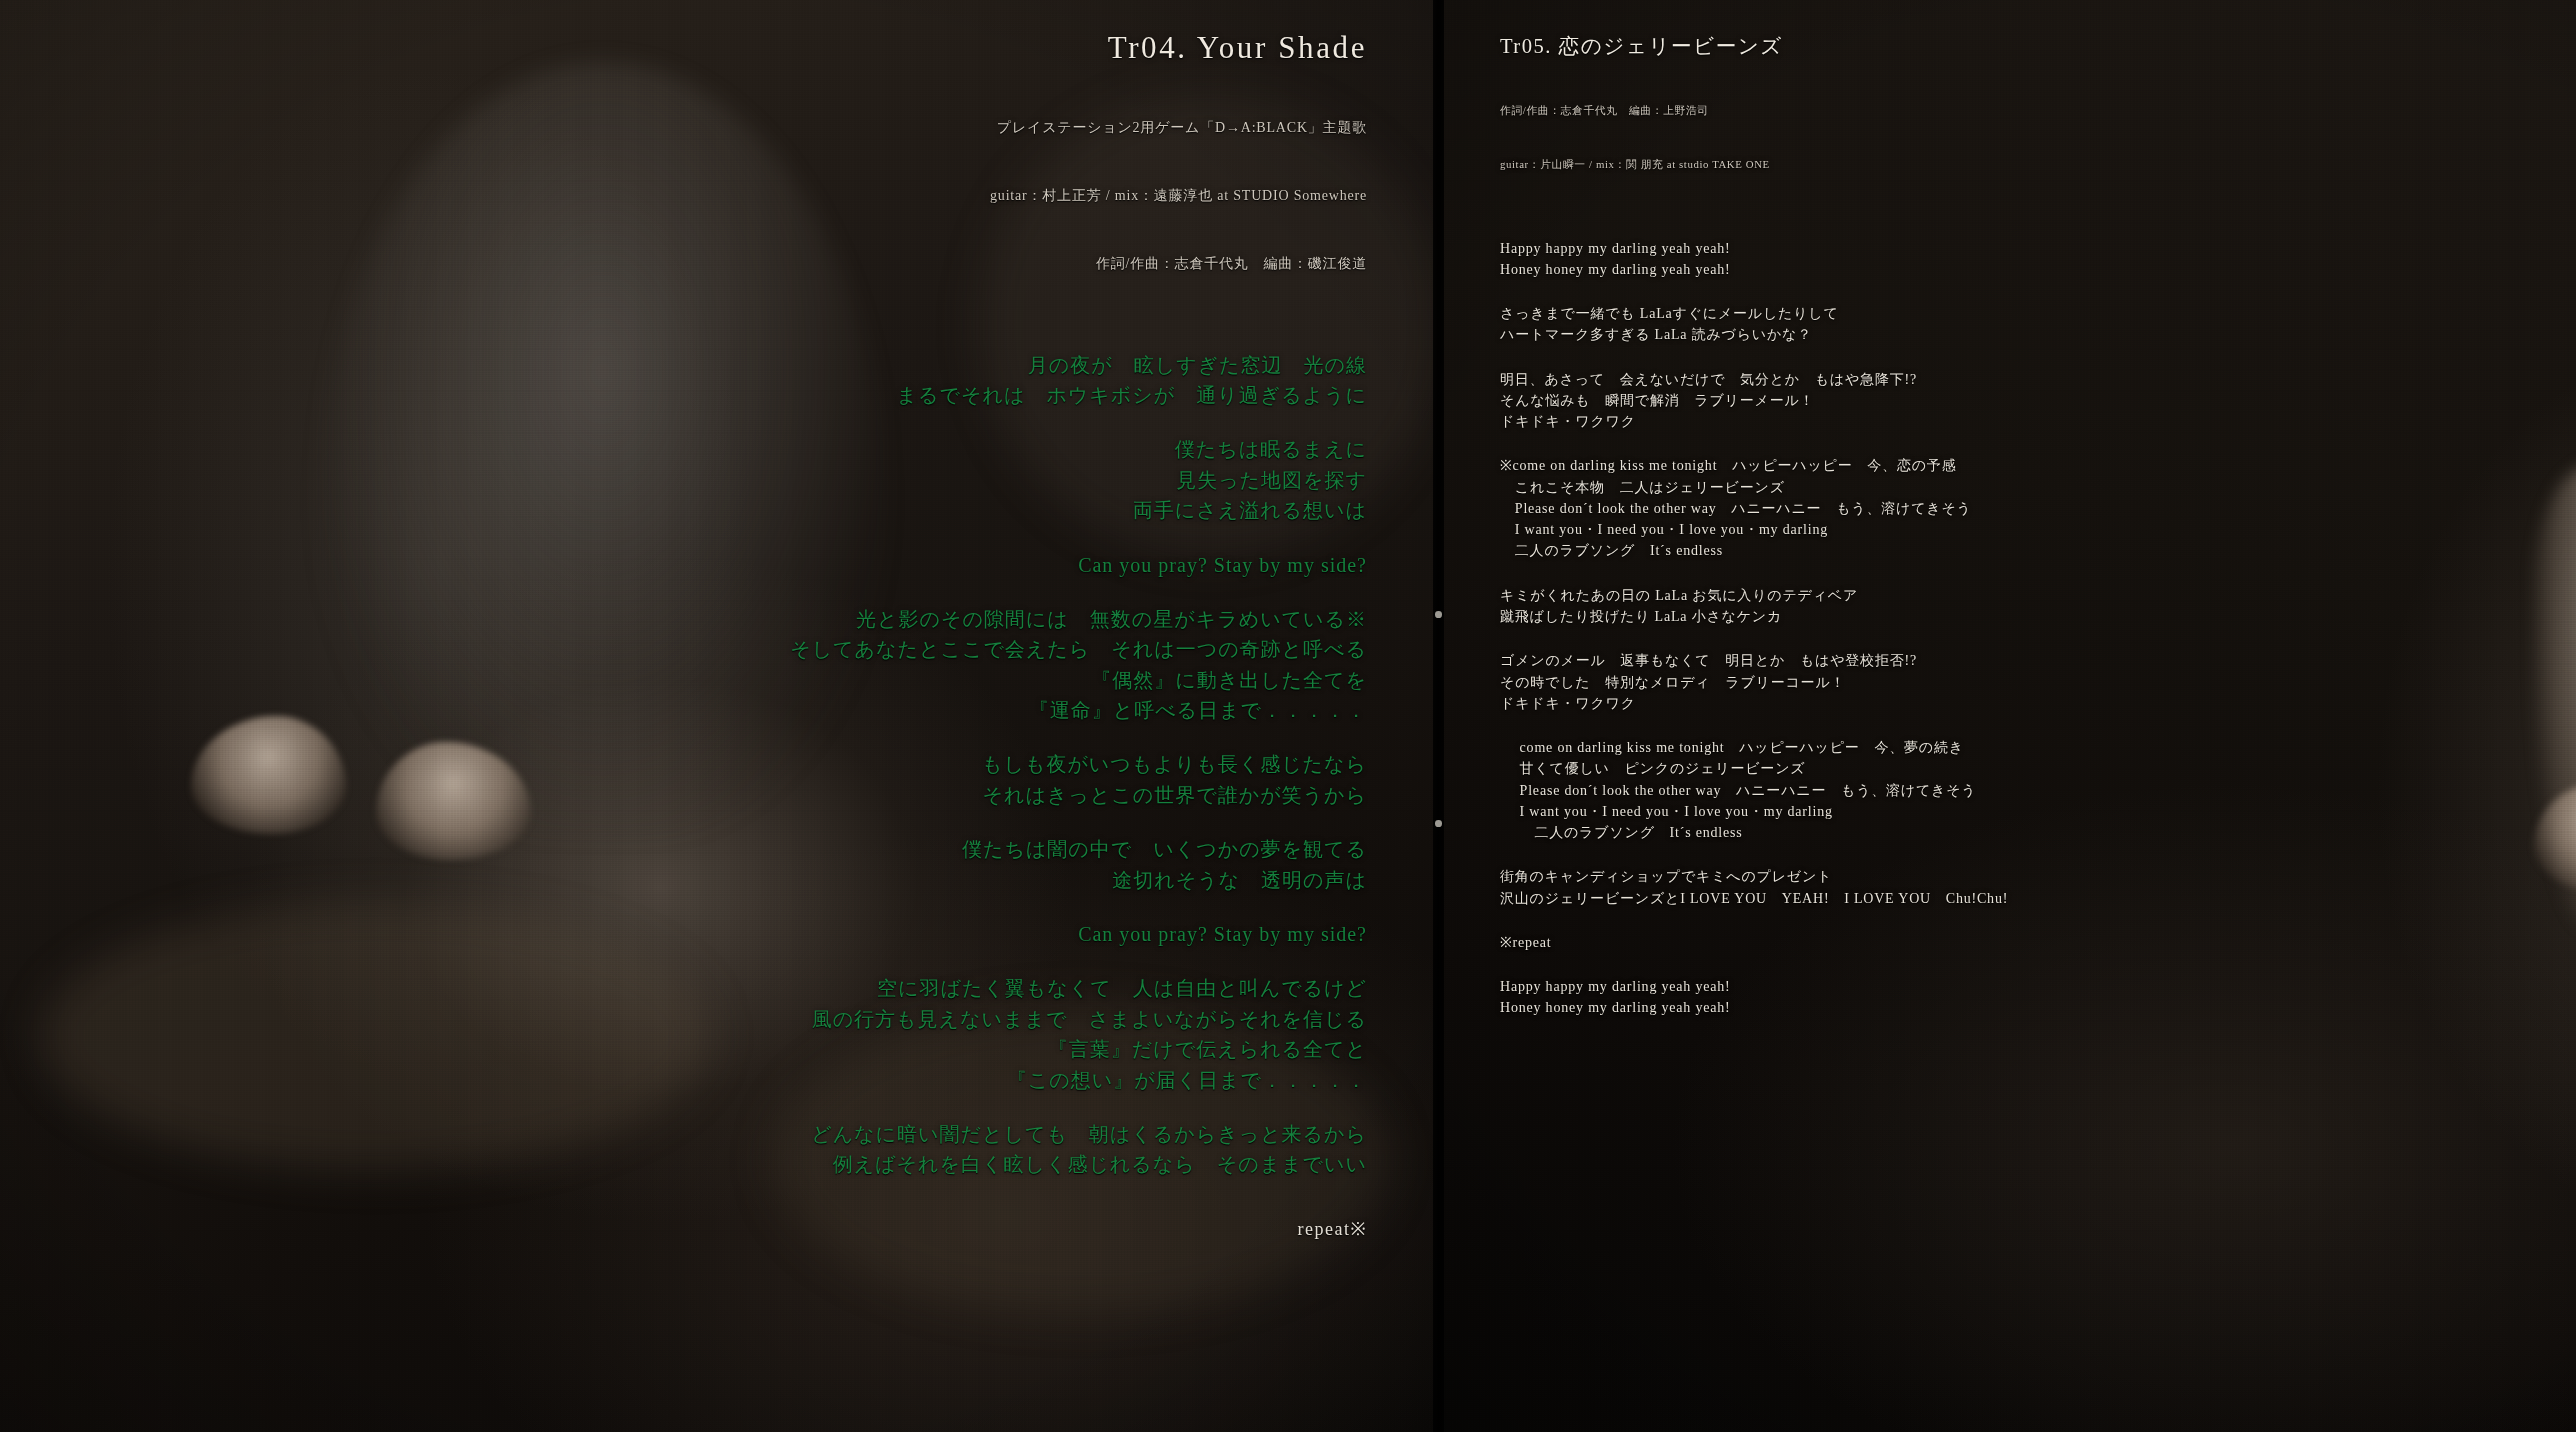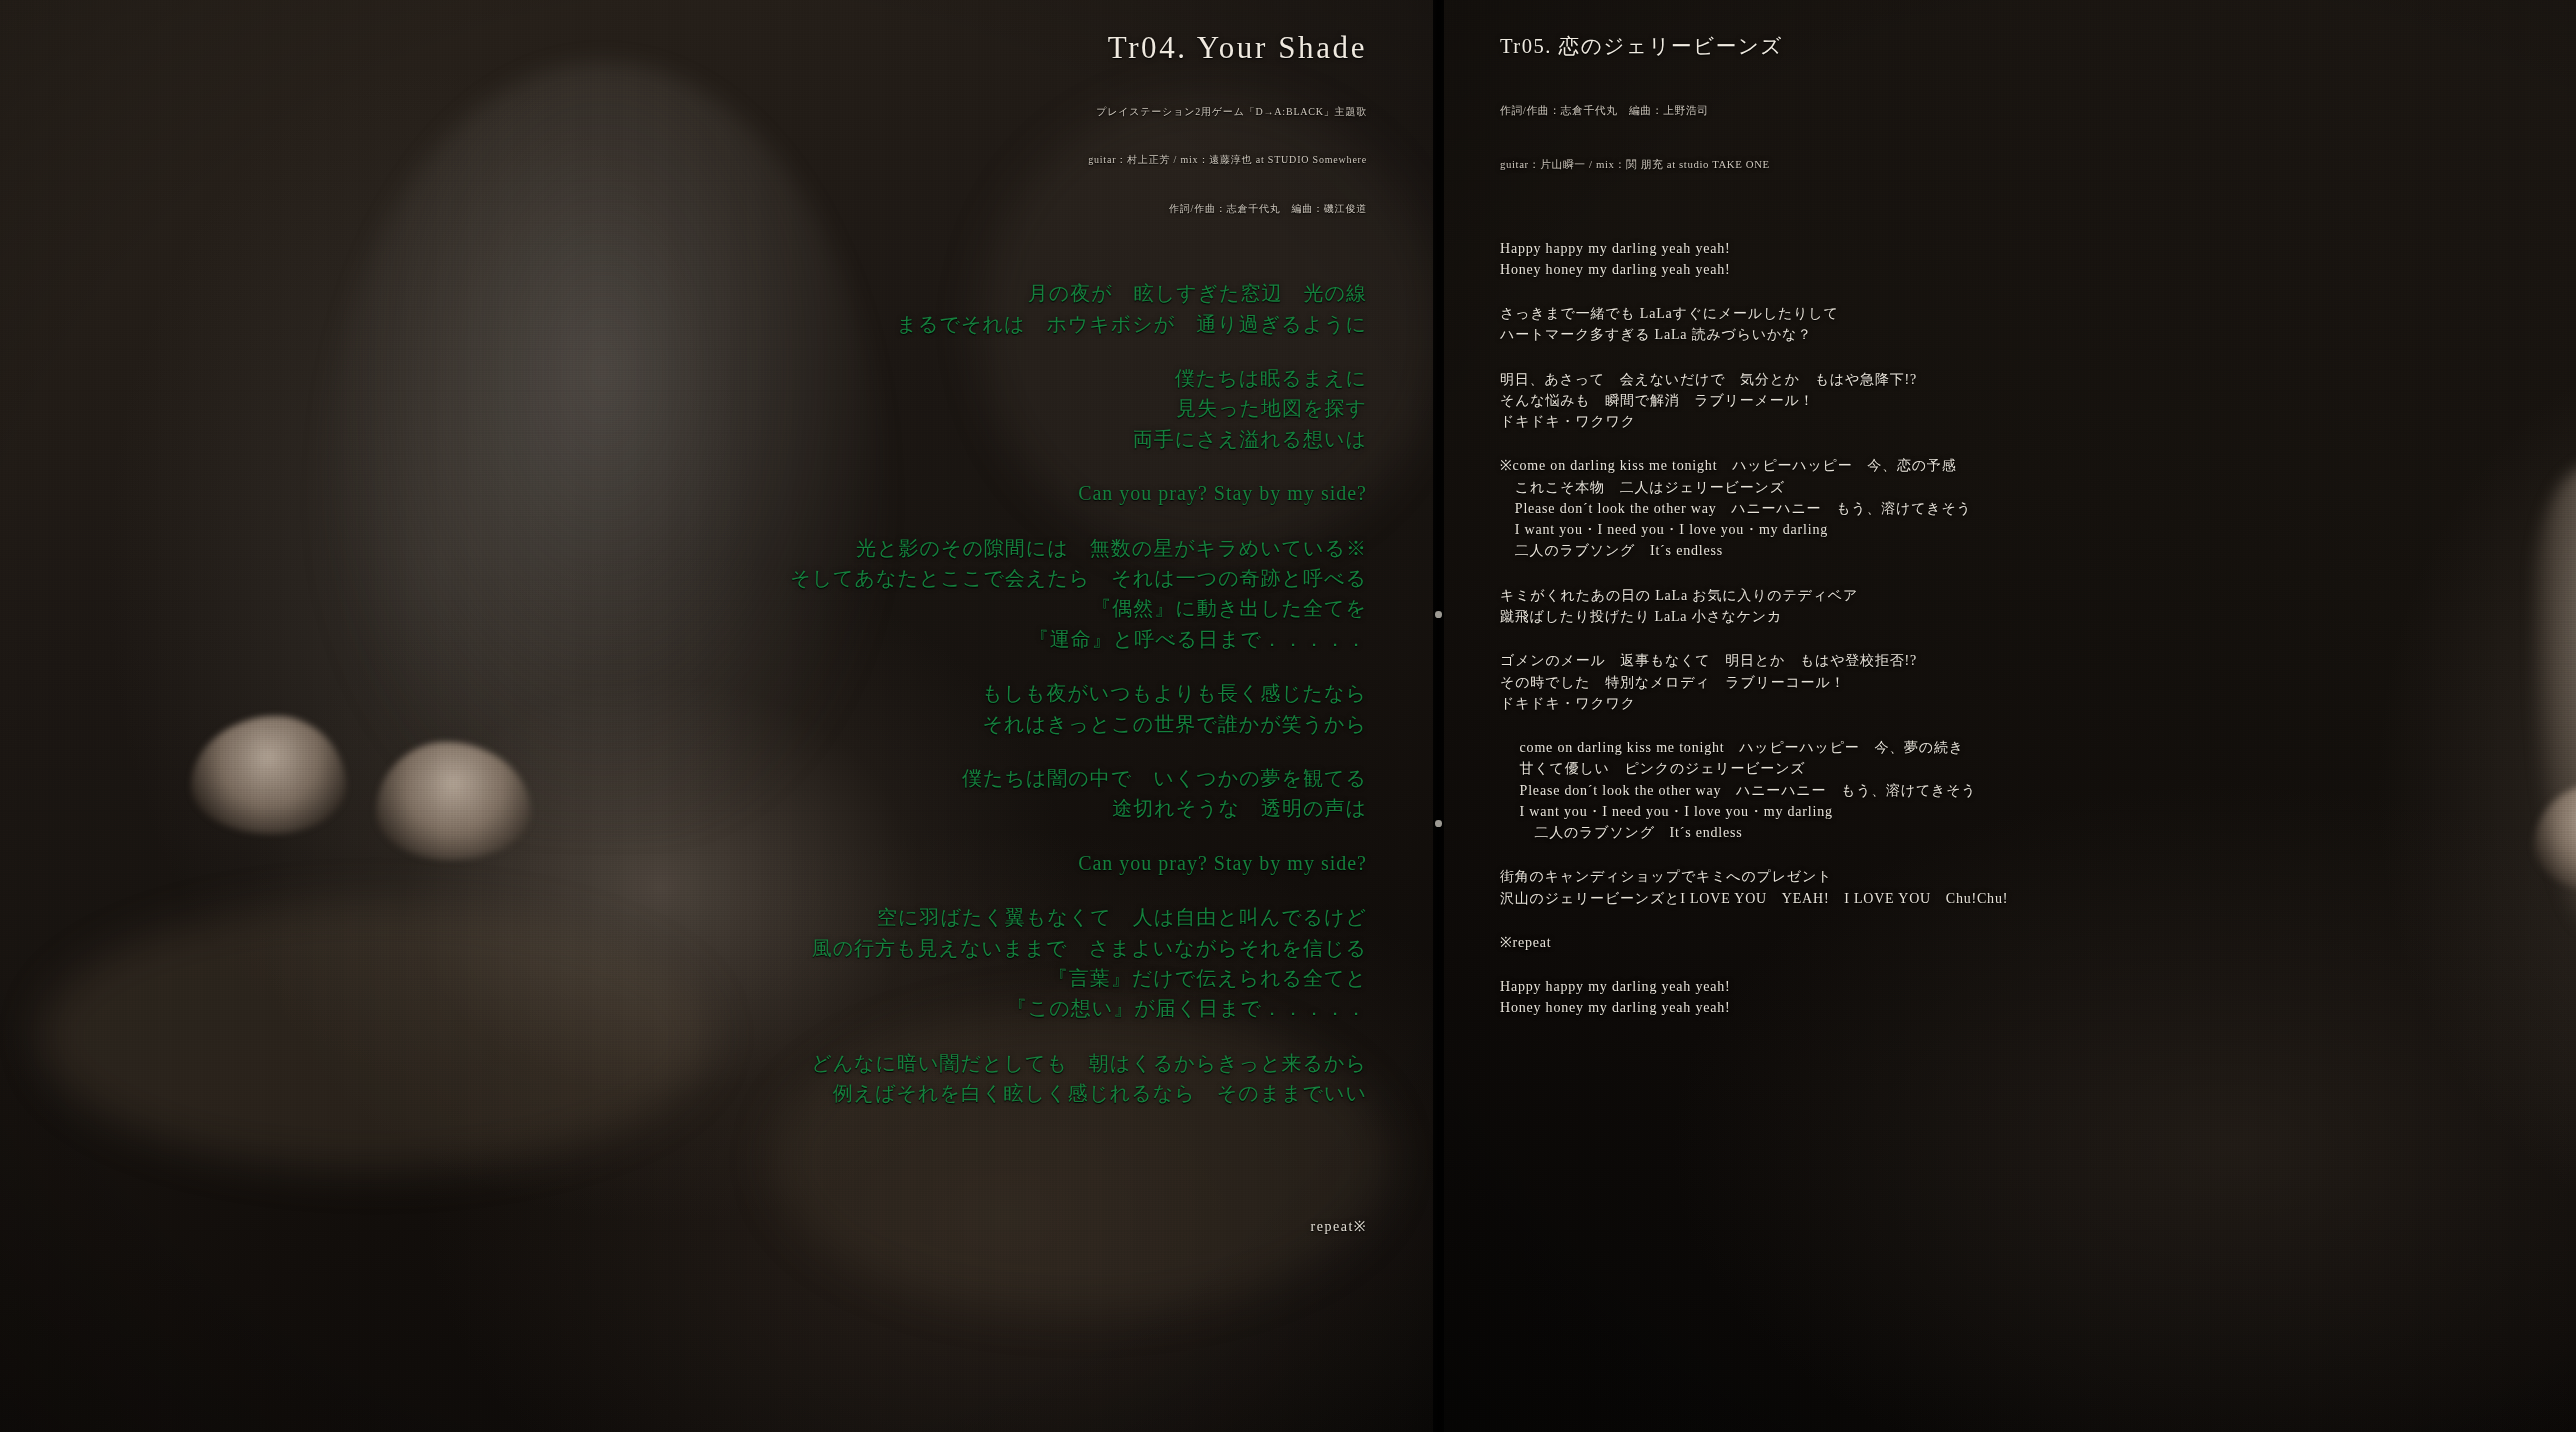--- a/index.html
+++ b/index.html
@@ -162,40 +162,40 @@
     width: 1030px;
     text-align: right;
   }
   .track-title-l {
     font-size: 31px;
     letter-spacing: 2.6px;
     color: #efe9df;
     font-family: "Liberation Serif", serif;
   }
   .credit-l {
-    font-size: 10px;
+    font-size: 14px;
     letter-spacing: 0.8px;
     line-height: 1.62;
     color: #cfc8bd;
     margin-top: 5.2px;
     font-family: "Liberation Serif", serif;
   }
   .lyrics-l {
     margin-top: 29px;
     font-size: 20px;
     line-height: 1.52;
     letter-spacing: 1px;
     color: #15803d;
   }
   .lyrics-l .stanza { margin-bottom: 24px; }
   .repeat-l {
     position: absolute;
     right: 70px;
     top: 1216px;
-    font-size: 14px;
+    font-size: 18px;
     letter-spacing: 1.5px;
     color: #e4dfd5;
   }
 
   
   .right-block {
     position: absolute;
     left: 63px;
     top: 32px;
     width: 1185px;

